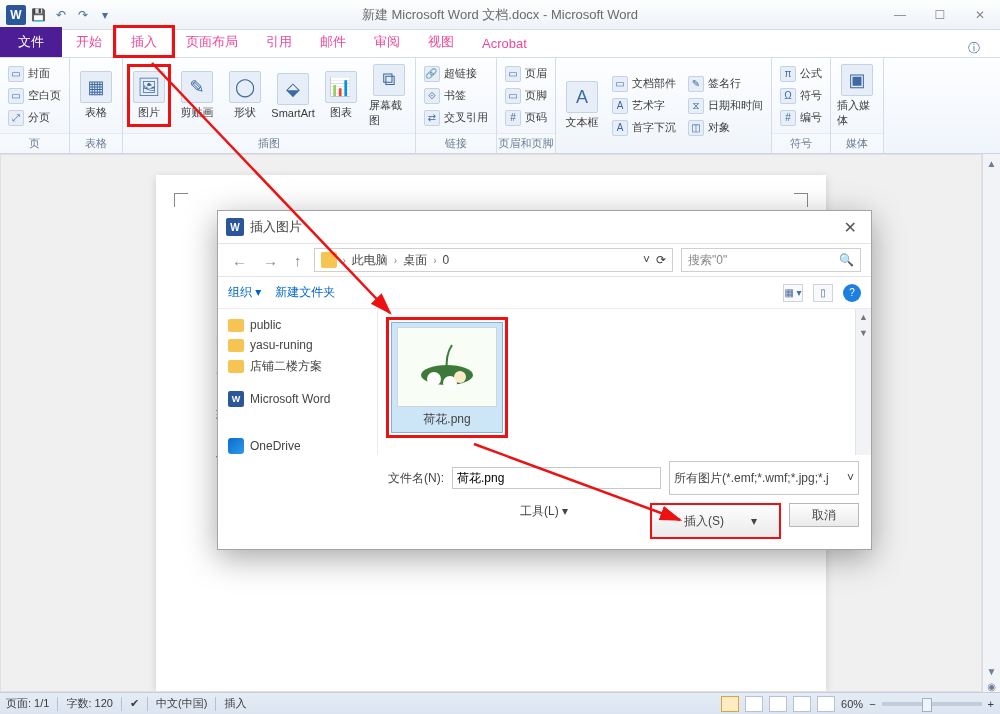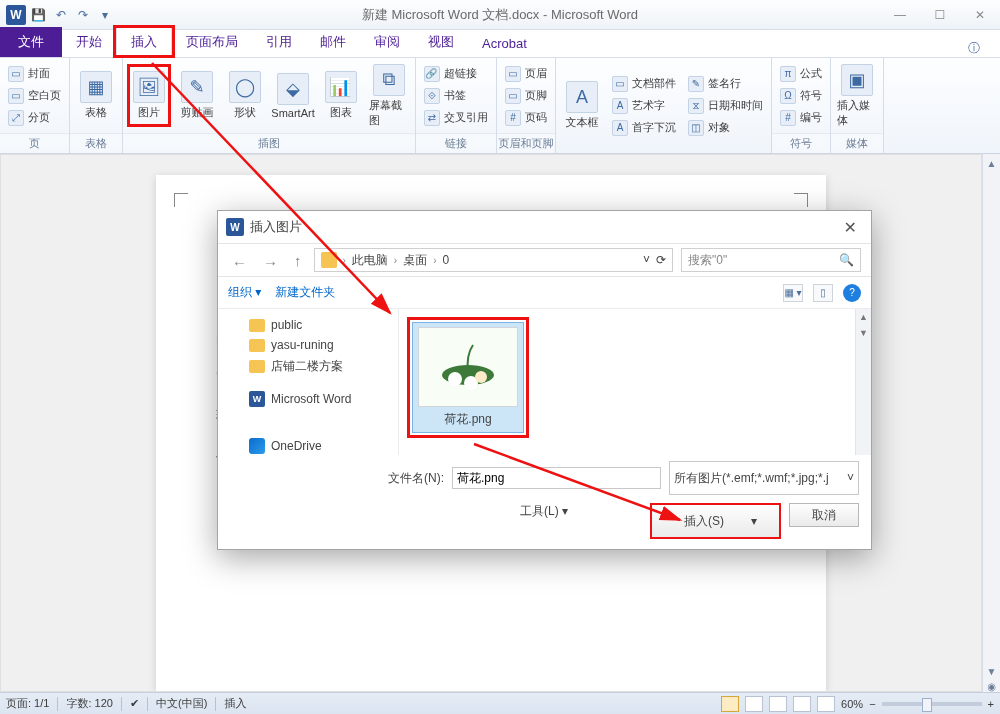--- a/index.html
+++ b/index.html
@@ -9,21 +9,21 @@
   .titlebar { height: 30px; background: linear-gradient(#fdfefe,#eef3f8); border-bottom: 1px solid #d6dde6; display: flex; align-items: center; position: relative; }
   .qat { display: flex; align-items: center; gap: 4px; padding-left: 6px; }
   .qat .word-logo { width: 20px; height: 20px; background:#2b579a; border-radius:2px; display:flex;align-items:center;justify-content:center;color:#fff;font-weight:bold;font-size:12px; }
   .qat .ico { width:18px; height:18px; display:flex;align-items:center;justify-content:center;color:#4d6e9c; }
   .titlebar .title { position:absolute; left:0; right:0; text-align:center; font-size:13px; color:#6a6a6a; pointer-events:none; }
   .win-controls { margin-left:auto; display:flex; }
   .win-controls div { width:40px; height:30px; display:flex;align-items:center;justify-content:center;color:#888; }
   
   
   .ribbon-tabs { height:28px; background:#fff; display:flex; align-items:flex-end; border-bottom:1px solid #d6dde6; padding-left:0; }
-  .ribbon-tabs .tab { padding:6px 14px; font-size:13px; color:#4c1d95; position:relative; }
+  .ribbon-tabs .tab { padding:6px 14px; font-size:13px; color:#ec4899; position:relative; }
   .ribbon-tabs .tab.file { background:#4c1d95; color:#fff; padding:6px 18px; }
   .ribbon-tabs .tab.active { border:1px solid #d6dde6; border-bottom:1px solid #fff; background:#fff; margin-bottom:-1px; }
   .tab-highlight { position:absolute; top:-2px; left:-4px; right:-4px; bottom:-1px; border:3px solid #e11; pointer-events:none; }
   .help-icon { margin-left:auto; padding:0 20px; color:#4d6e9c; }
   
   
   .ribbon { height:96px; background:linear-gradient(#fdfeff,#f0f5fb); border-bottom:1px solid #ccd5e0; display:flex; }
   .ribbon-group { border-right:1px solid #d4dde8; display:flex; flex-direction:column; }
   .ribbon-group .row { flex:1; display:flex; align-items:center; padding:0 4px; gap:4px; }
   .ribbon-group .glabel { text-align:center; font-size:11px; color:#6a7c95; padding:2px 0; background:rgba(255,255,255,0.3); border-top:1px solid #e4ebf3; }
@@ -55,21 +55,21 @@
   .dlg-addr .nav { color:#888; font-size:15px; padding:0 4px; }
   .dlg-addr .loc { flex:1; height:24px; border:1px solid #cfcfcf; display:flex; align-items:center; padding:0 6px; gap:6px; font-size:12px; }
   .dlg-addr .loc .folder-ic { width:16px;height:16px;background:#f6c452;border-radius:2px; }
   .dlg-addr .loc .chev { color:#888; font-size:10px; }
   .dlg-addr .srch { width:180px; height:24px; border:1px solid #cfcfcf; display:flex; align-items:center; padding:0 6px; color:#888; gap:6px; }
   .dlg-toolbar { height:32px; border-bottom:1px solid #eaecef; display:flex; align-items:center; padding:0 10px; gap:14px; font-size:12px; }
   .dlg-toolbar .link { color:#0066cc; }
   .dlg-toolbar .right { margin-left:auto; display:flex; gap:10px; align-items:center; }
   .dlg-toolbar .tb-ic { width:20px;height:18px;border:1px solid #cfd4da;background:#f7f9fb;display:flex;align-items:center;justify-content:center;font-size:10px;color:#4d6e9c; }
   .dlg-toolbar .tb-ic.help { background:#1e7fe0;color:#fff;border-radius:50%;width:18px;height:18px;border:none; }
-  .dlg-body { flex:1; display:flex; overflow:hidden;padding-left:21px; }
+  .dlg-body { flex:1; display:flex; overflow:hidden; }
   .dlg-tree { width:160px; border-right:1px solid #eaecef; padding:6px 4px; }
   .dlg-tree .node { display:flex; align-items:center; gap:6px; padding:3px 6px; font-size:12px; }
   .dlg-tree .ic-folder { width:16px;height:13px;background:#f6c452;border-radius:2px; }
   .dlg-tree .ic-word { width:16px;height:16px;background:#2b579a;color:#fff;font-size:9px;font-weight:bold;display:flex;align-items:center;justify-content:center;border-radius:2px; }
   .dlg-tree .ic-od { width:16px;height:16px;border-radius:3px;background:linear-gradient(135deg,#0a6cce,#2c9be8); }
   .dlg-files { flex:1; position:relative; padding:8px; }
   .file-tile { width:112px; text-align:center; font-size:12px; }
   .file-tile.selected { background:#cde6f7; border:1px solid #7bb4e3; padding:4px; }
   .file-tile .thumb { width:100px;height:80px;background:#f8fdf5;border:1px solid #cfd5db; margin:0 auto 4px; display:flex;align-items:center;justify-content:center; }
   .thumb svg { width:70px; height:60px; }

